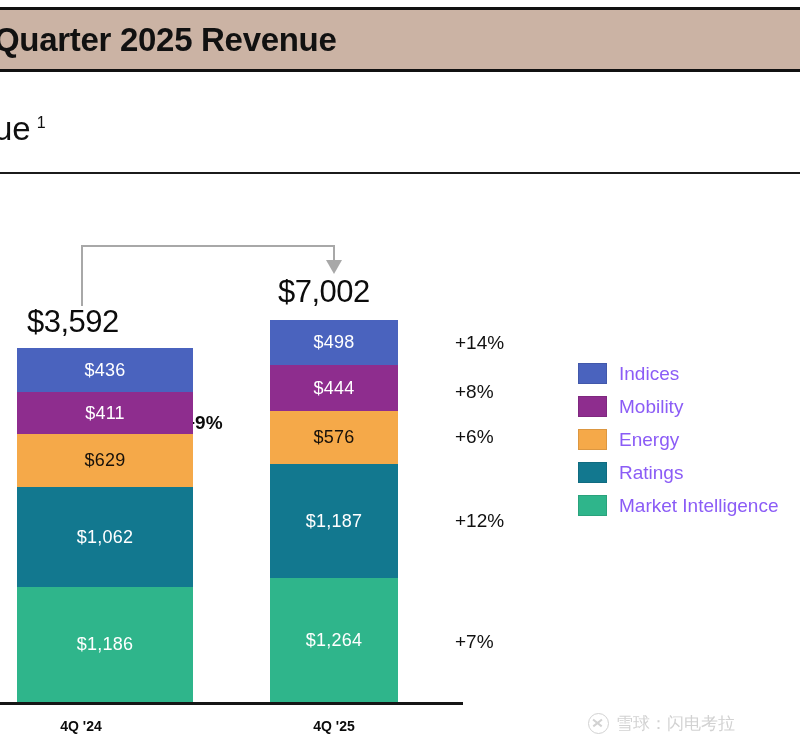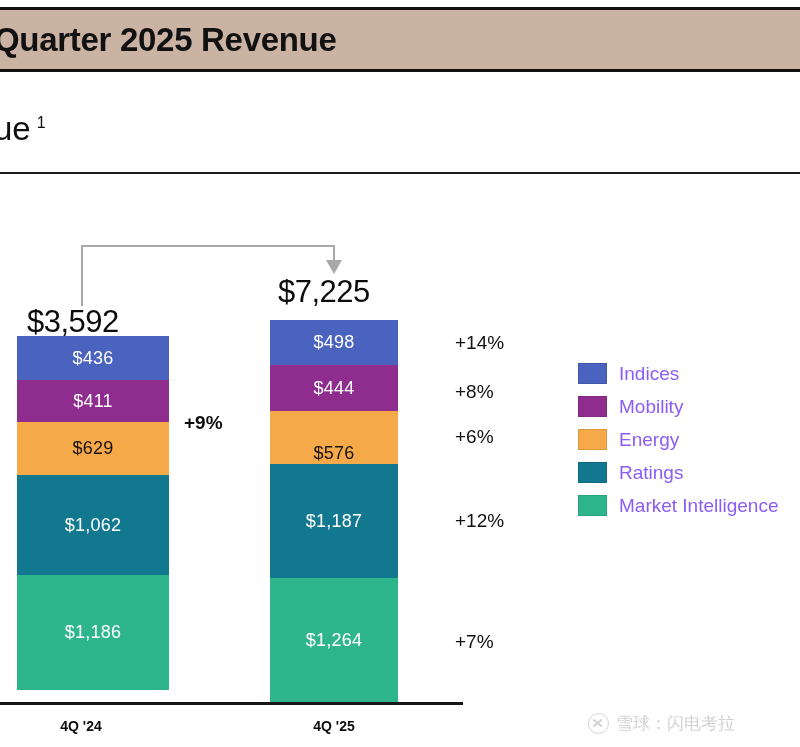--- a/index.html
+++ b/index.html
@@ -134,23 +134,23 @@
 
 <div id="chart">
 
   <svg id="growth-connector" viewBox="0 0 470 140" width="470" height="140" preserveAspectRatio="none">
     <path d="M82,126 L82,66 L334,66 L334,80" fill="none" stroke="#a8a8a8" stroke-width="2"></path>
     <polygon points="326,80 342,80 334,94" fill="#a8a8a8"></polygon>
   </svg>
   <div id="growth-total-label">+9%</div>
 
   <div class="bar-total" style="left:27px;  top:124px;">$3,592</div>
-  <div class="bar-total" style="left:278px; top:94px;">$7,225</div>
-
-  <div class="bar" id="bar-4q24" style="left:17px; top:156px; width:152px; height:354px;">
+  <div class="bar-total" style="left:278px; top:94px;">$7,002</div>
+
+  <div class="bar" id="bar-4q24" style="left:17px; top:168px; width:140px; height:354px;padding-left:36px;">
     <div class="seg" style="top:0px;   height:44px;  background:#4a63be;">
       <span class="seg-label">$436</span>
     </div>
     <div class="seg" style="top:44px;  height:42px;  background:#8e2d8e;">
       <span class="seg-label">$411</span>
     </div>
     <div class="seg" style="top:86px;  height:53px;  background:#f5a949;">
       <span class="seg-label dark">$629</span>
     </div>
     <div class="seg" style="top:139px; height:100px; background:#12788f;">
@@ -161,21 +161,21 @@
     </div>
   </div>
 
   <div class="bar" id="bar-4q25" style="left:270px; top:140px; width:128px; height:382px;">
     <div class="seg" style="top:0px;   height:45px;  background:#4a63be;">
       <span class="seg-label">$498</span>
     </div>
     <div class="seg" style="top:45px;  height:46px;  background:#8e2d8e;">
       <span class="seg-label">$444</span>
     </div>
-    <div class="seg" style="top:91px;  height:53px;  background:#f5a949;align-items:flex-end;">
+    <div class="seg" style="top:91px;  height:53px;  background:#f5a949;">
       <span class="seg-label dark">$576</span>
     </div>
     <div class="seg" style="top:144px; height:114px; background:#12788f;">
       <span class="seg-label">$1,187</span>
     </div>
     <div class="seg" style="top:258px; height:124px; background:#2fb58b;">
       <span class="seg-label">$1,264</span>
     </div>
   </div>
 

